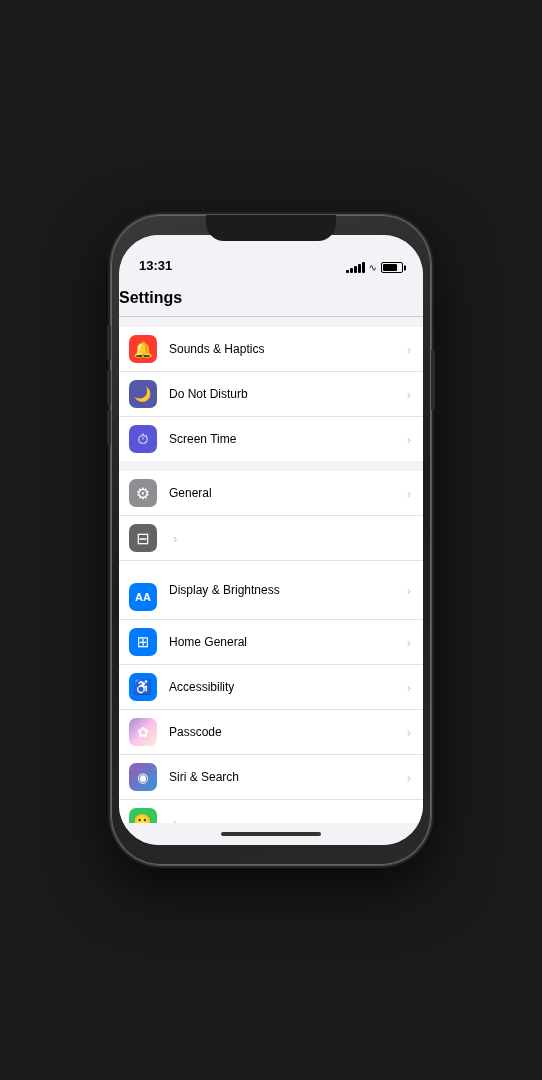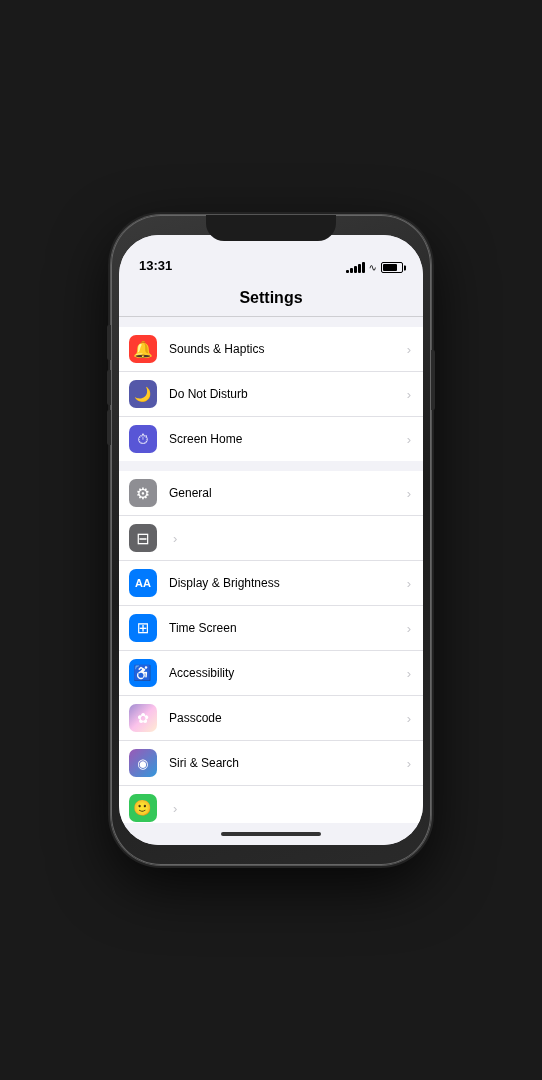--- a/index.html
+++ b/index.html
@@ -148,21 +148,21 @@
       width: 80%;
       background: #000;
       border-radius: 1px;
     }
 
     
     .nav-bar {
       height: 38px;
       display: flex;
       align-items: center;
-      justify-content: center;
+      justify-content: flex-start;
       background: #f2f2f7;
       flex-shrink: 0;
       border-bottom: 0.5px solid rgba(0,0,0,0.15);
     }
 
     .nav-title {
       font-size: 16px;
       font-weight: 700;
       color: #000;
     }
@@ -284,43 +284,43 @@
           <span class="row-label">Sounds &amp; Haptics</span>
           <span class="row-chevron">›</span>
         </div>
         <div class="settings-row">
           <div class="row-icon icon-indigo" style="background:#5458a9; font-size:14px;">🌙</div>
           <span class="row-label">Do Not Disturb</span>
           <span class="row-chevron">›</span>
         </div>
         <div class="settings-row">
           <div class="row-icon" style="background:#5856d6; font-size:14px;">⏱</div>
-          <span class="row-label">Screen Home</span>
+          <span class="row-label">Screen Time</span>
           <span class="row-chevron">›</span>
         </div>
       </div>
 
       <div class="settings-section">
         <div class="settings-row">
           <div class="row-icon icon-gray" style="background:#8e8e93;">⚙</div>
           <span class="row-label">General</span>
           <span class="row-chevron">›</span>
         </div>
         <div class="settings-row">
           <div class="row-icon" style="background:#636366; font-size:16px; font-weight:300;">⊟</div>
           <span class="row-chevron">›</span>
         </div>
         <div class="settings-row">
-          <div class="row-icon icon-blue" style="background:#007aff; font-size:11px; font-weight:700;">AA</div>
+          <div class="row-icon icon-blue" style="background:#007aff; font-size:11px; font-weight:700;margin-top:14px;">AA</div>
           <span class="row-label">Display &amp; Brightness</span>
           <span class="row-chevron">›</span>
         </div>
         <div class="settings-row">
           <div class="row-icon" style="background:#007aff; font-size:15px;">⊞</div>
-          <span class="row-label">Time Screen</span>
+          <span class="row-label">Home General</span>
           <span class="row-chevron">›</span>
         </div>
         <div class="settings-row">
           <div class="row-icon" style="background:#007aff; font-size:15px;">♿</div>
           <span class="row-label">Accessibility</span>
           <span class="row-chevron">›</span>
         </div>
         <div class="settings-row">
           <div class="row-icon" style="background:linear-gradient(135deg, #a18cd1, #fbc2eb, #ffecd2); font-size:14px;">✿</div>
           <span class="row-label">Passcode</span>

